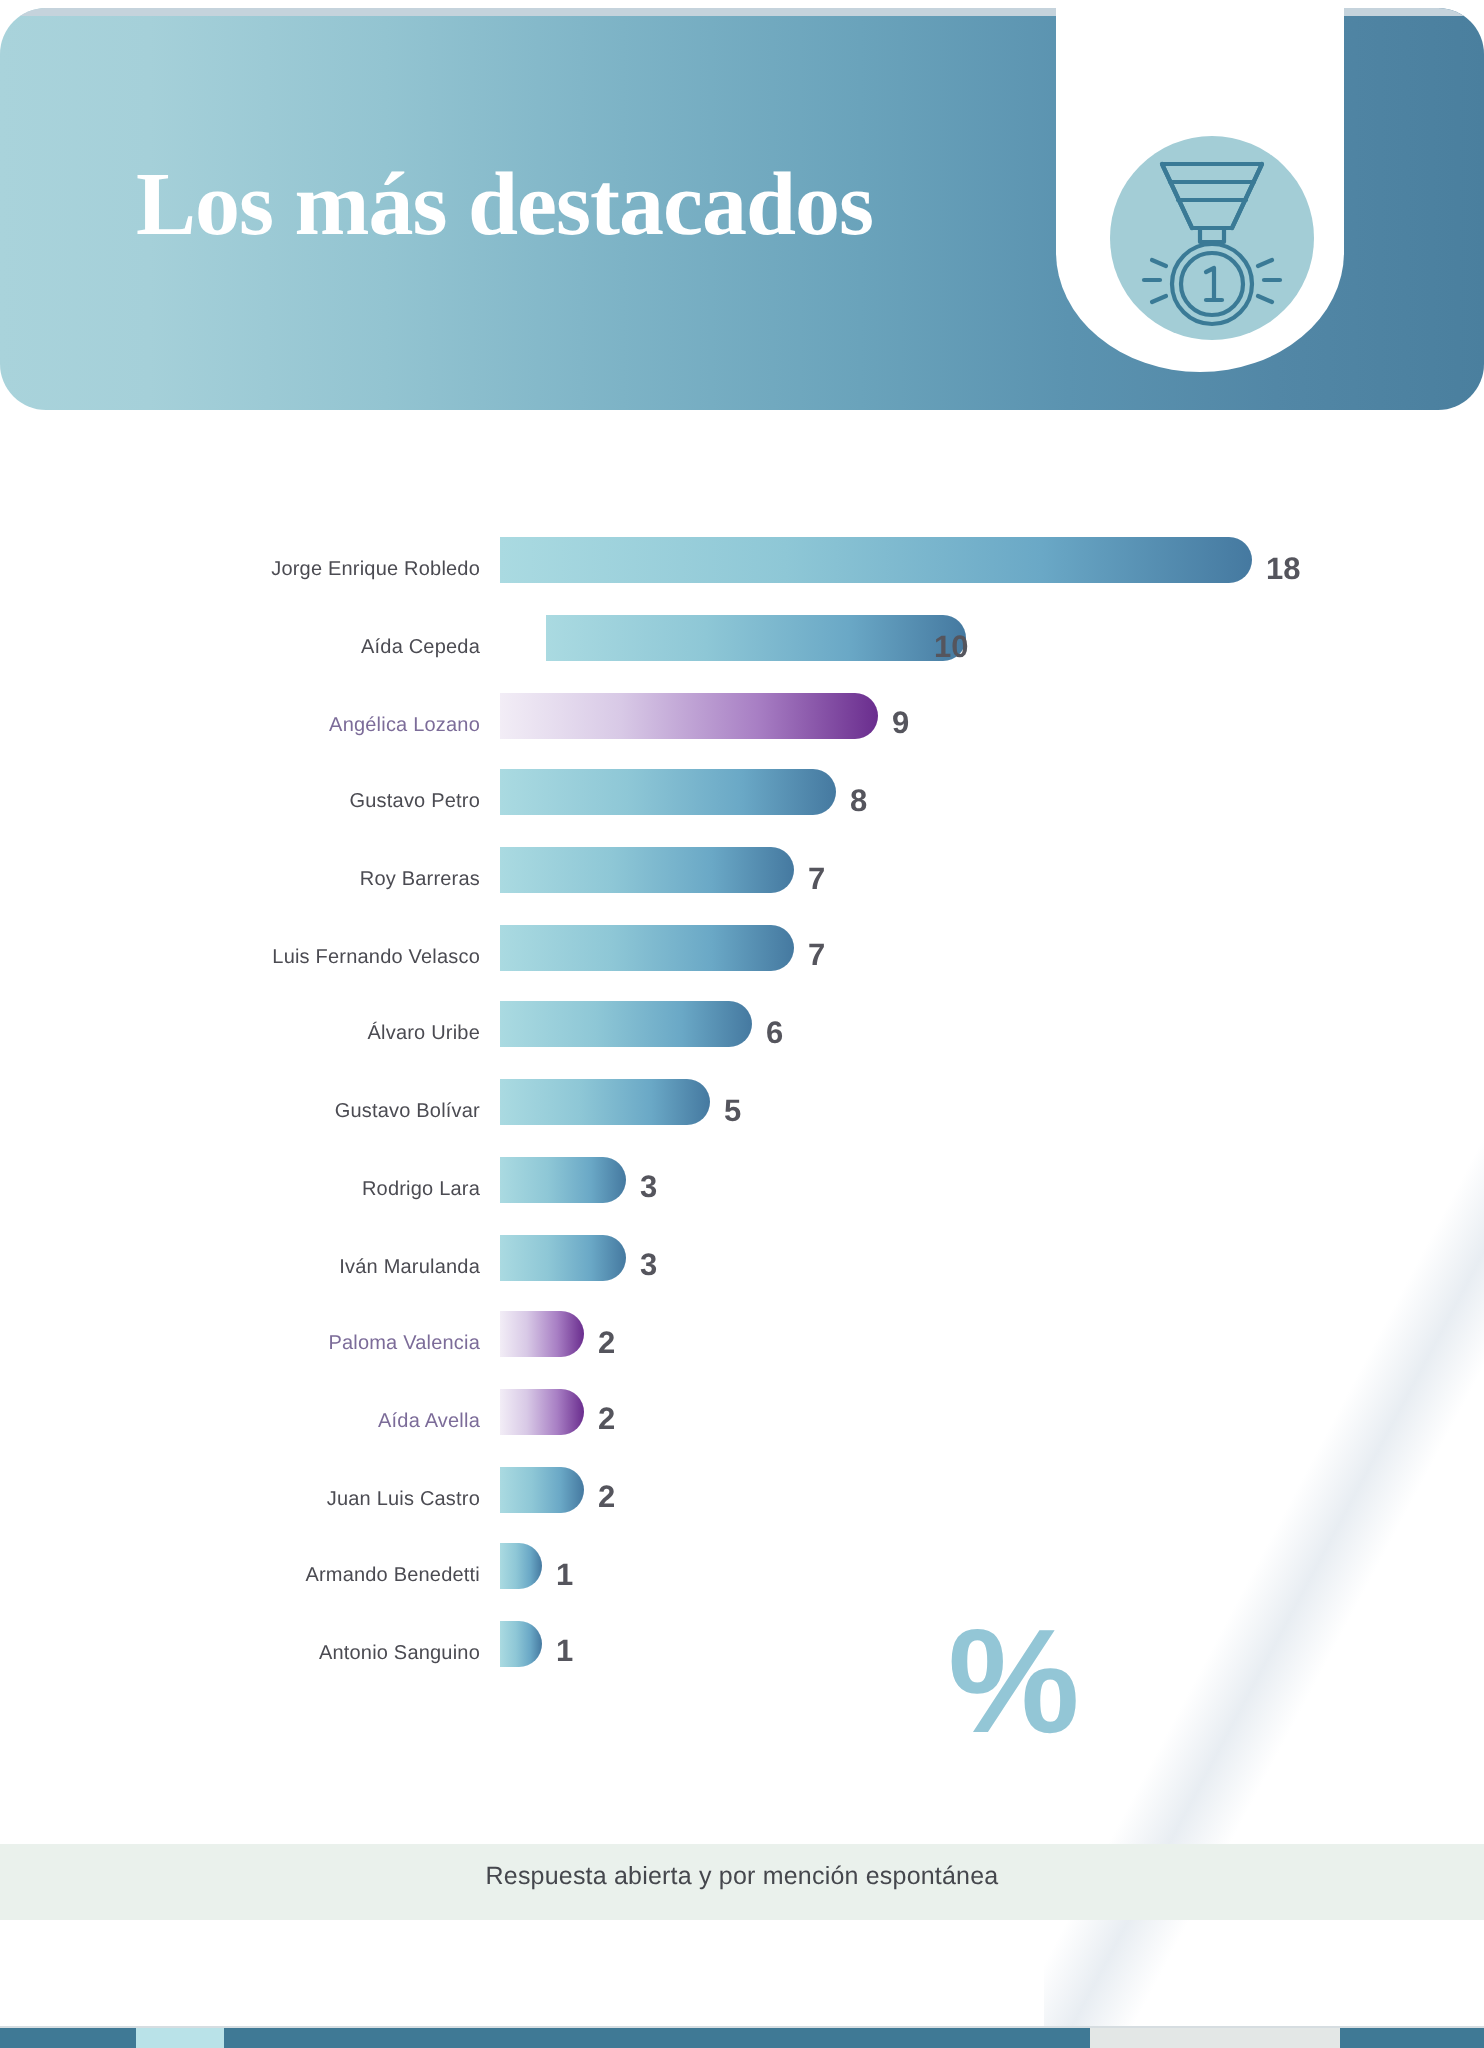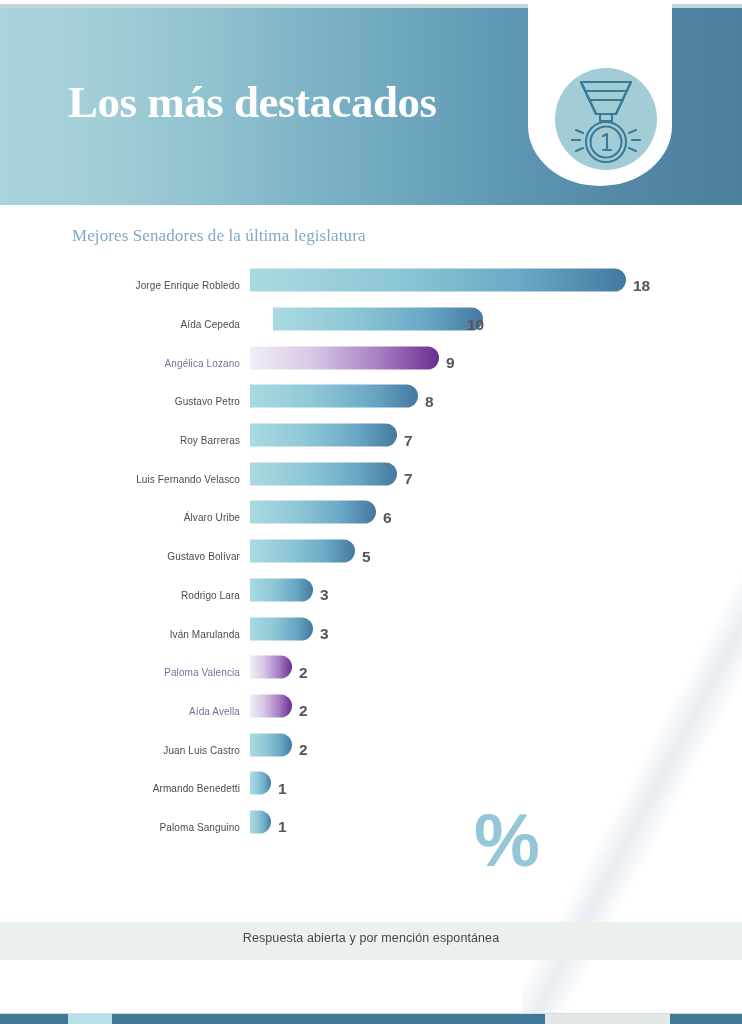--- a/index.html
+++ b/index.html
@@ -43,20 +43,21 @@
     background: linear-gradient(90deg,
         #a9d3db 0%,
         #a5d0d9 10%,
         #93c4d1 26%,
         #7db3c6 42%,
         #6aa3bb 58%,
         #5b93b0 72%,
         #5287a6 86%,
         #4a7f9e 100%);
     overflow: hidden;
+    border-radius: 23px;
   }
   #header-topline {
     position: absolute;
     left: 0; top: 0;
     width: 742px; height: 4px;
     background: #c5d3dc;
   }
   #title {
     position: absolute;
     left: 68px;
@@ -246,21 +247,20 @@
 
       <path d="M13 58 L20 61"></path>
       <path d="M9 68 H17"></path>
       <path d="M13 79 L20 76"></path>
       <path d="M73 58 L66 61"></path>
       <path d="M77 68 H69"></path>
       <path d="M73 79 L66 76"></path>
     </svg>
   </div>
 
-  <div id="chart-title">Mejores Senadores de la última legislatura</div>
 
   <div id="pct-watermark">%</div>
 
   <div id="rows">
       <div class="row">
         <div class="row-label">Jorge Enrique Robledo</div>
         <div class="bar-track" style="width: 376px;">
           <div class="bar" style="width: 376px;"></div>
           <div class="bar-value" style="left: 376px;">18</div>
         </div>
@@ -350,21 +350,21 @@
         </div>
       </div>
       <div class="row">
         <div class="row-label">Armando Benedetti</div>
         <div class="bar-track" style="width: 21px;">
           <div class="bar" style="width: 21px;"></div>
           <div class="bar-value" style="left: 21px;">1</div>
         </div>
       </div>
       <div class="row">
-        <div class="row-label">Paloma Sanguino</div>
+        <div class="row-label">Antonio Sanguino</div>
         <div class="bar-track" style="width: 21px;">
           <div class="bar" style="width: 21px;"></div>
           <div class="bar-value" style="left: 21px;">1</div>
         </div>
       </div>
     </div>
 
   <div id="footnote-band"></div>
   <div id="footnote-text">Respuesta abierta y por mención espontánea</div>
 

